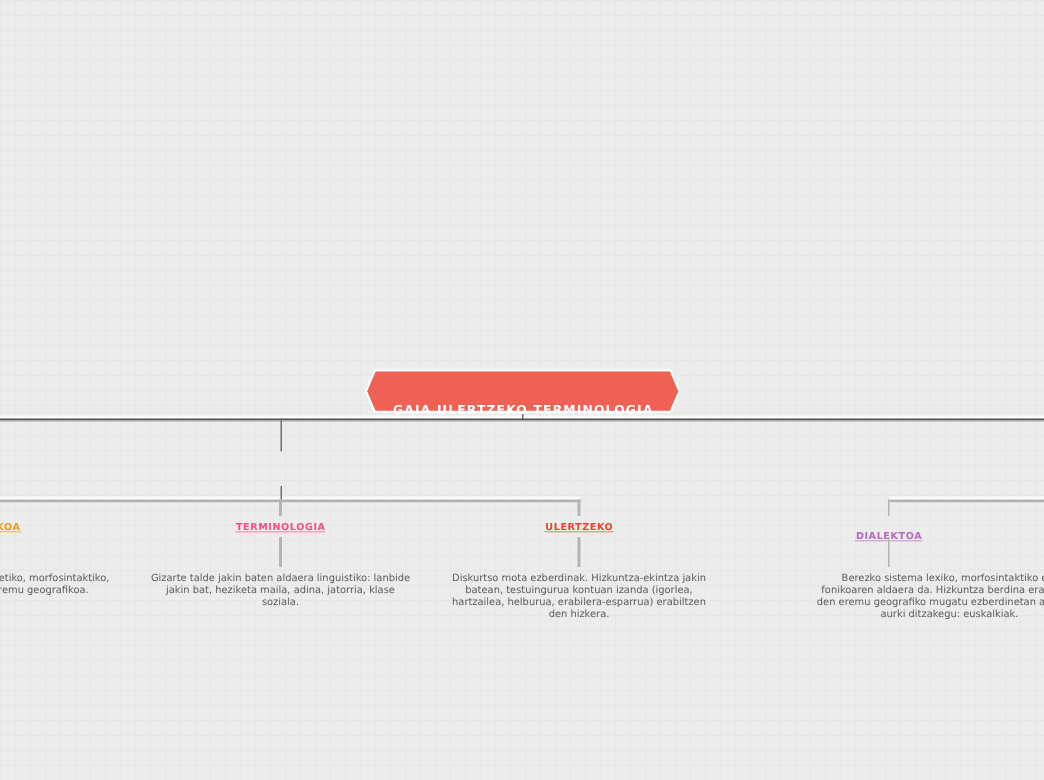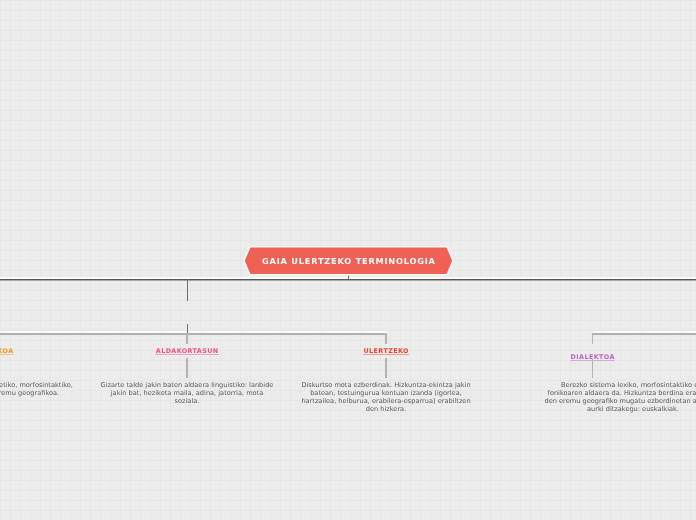--- a/index.html
+++ b/index.html
@@ -40,41 +40,41 @@
 <body>
 
 <div id="canvas">
 
   <div class="halo" style="left:0;top:277px;width:696px;height:2px;"></div>
   <div class="edge vline" style="left:347.6px;top:273px;height:6.5px;"></div>
   <div style="position:absolute;left:0;top:279px;width:696px;height:2px;
        background:linear-gradient(to bottom,#565656 0,#565656 60%,#a8a8a8 60%,#a8a8a8 100%);"></div>
   <div class="edge vline" style="left:186.6px;top:279px;height:22px;"></div>
 
-  <div class="node" id="rootnode" style="left:242px;top:244px;width:213px;height:34px;">
+  <div class="node" id="rootnode" style="left:242px;top:244px;width:213px;height:34px;align-items:flex-end;">
     <svg width="213" height="34" viewBox="0 0 213 34">
       <polygon points="8.4,3.6 204.6,3.6 210.2,16.75 204.6,29.9 8.4,29.9 2.8,16.75" fill="#ef6155" stroke="#fbfbfb" stroke-width="3" stroke-linejoin="round" paint-order="stroke"></polygon>
     </svg>
     <span class="root-label">GAIA ULERTZEKO TERMINOLOGIA</span>
   </div>
 
 
   <div class="halo" style="left:0;top:331px;width:387.3px;height:2px;"></div>
   <div class="halo" style="left:592.5px;top:331px;width:103.5px;height:2px;"></div>
   <div class="edge vline" style="left:186.6px;top:324px;height:10px;"></div>
   <div style="position:absolute;left:0;top:333px;width:387.3px;height:2px;
        background:linear-gradient(to bottom,#c8c8c8 0,#b0b0b0 30%,#b0b0b0 95%,#d8d8d8 95%);"></div>
   <div style="position:absolute;left:592.5px;top:333px;width:103.5px;height:2px;
        background:linear-gradient(to bottom,#c8c8c8 0,#b0b0b0 30%,#b0b0b0 95%,#d8d8d8 95%);"></div>
 
   <div id="leaves">
       <div class="leaf-label" style="color: rgb(239, 154, 30); left: -110.5px; top: 338px; width: 200px;"><span>DIATOPIKOA</span></div>
       <div class="leaf-desc" style="left: -98.5px; top: 381px; width: 176px;">Hizkuntza baten aldaera fonetiko, morfosintaktiko, lexikoa erabiltzen den eremu geografikoa.</div>
-      <div class="leaf-label" style="color: rgb(244, 80, 138); left: 87px; top: 338px; width: 200px;"><span>ALDAKORTASUN</span></div>
-      <div class="leaf-desc" style="left: 99.5px; top: 381px; width: 175px;">Gizarte talde jakin baten aldaera linguistiko: lanbide jakin bat, heziketa maila, adina, jatorria, mota soziala.</div>
+      <div class="leaf-label" style="color: rgb(244, 80, 138); left: 87px; top: 338px; width: 200px;"><span>TERMINOLOGIA</span></div>
+      <div class="leaf-desc" style="left: 99.5px; top: 381px; width: 175px;">Gizarte talde jakin baten aldaera linguistiko: lanbide jakin bat, heziketa maila, adina, jatorria, klase soziala.</div>
       <div class="edge light vline" style="left: 186.4px; top: 333px; height: 11px;"></div>
       <div class="edge light vline" style="left: 186.4px; top: 358px; height: 20px;"></div>
       <div class="leaf-label" style="color: rgb(232, 69, 47); left: 286px; top: 338px; width: 200px;"><span>ULERTZEKO</span></div>
       <div class="leaf-desc" style="left: 299px; top: 381px; width: 174px;">Diskurtso mota ezberdinak. Hizkuntza-ekintza jakin batean, testuingurua kontuan izanda (igorlea, hartzailea, helburua, erabilera-esparrua) erabiltzen den hizkera.</div>
       <div class="edge light vline" style="left: 385.4px; top: 333px; height: 11px;"></div>
       <div class="edge light vline" style="left: 385.4px; top: 358px; height: 20px;"></div>
       <div class="leaf-label" style="color: rgb(185, 104, 191); left: 492.5px; top: 344px; width: 200px; text-decoration: underline;"><span>DIALEKTOA</span></div>
       <div class="leaf-desc" style="left: 511px; top: 381px; width: 180px; margin-left: 32px;">Berezko sistema lexiko, morfosintaktiko eta fonikoaren aldaera da. Hizkuntza berdina erabiltzen den eremu geografiko mugatu ezberdinetan aldaerak aurki ditzakegu: euskalkiak.</div>
       <div class="edge light vline" style="left: 591.9px; top: 333px; height: 11px;"></div>
       <div class="edge light vline" style="left: 591.9px; top: 358px; height: 20px;"></div>

